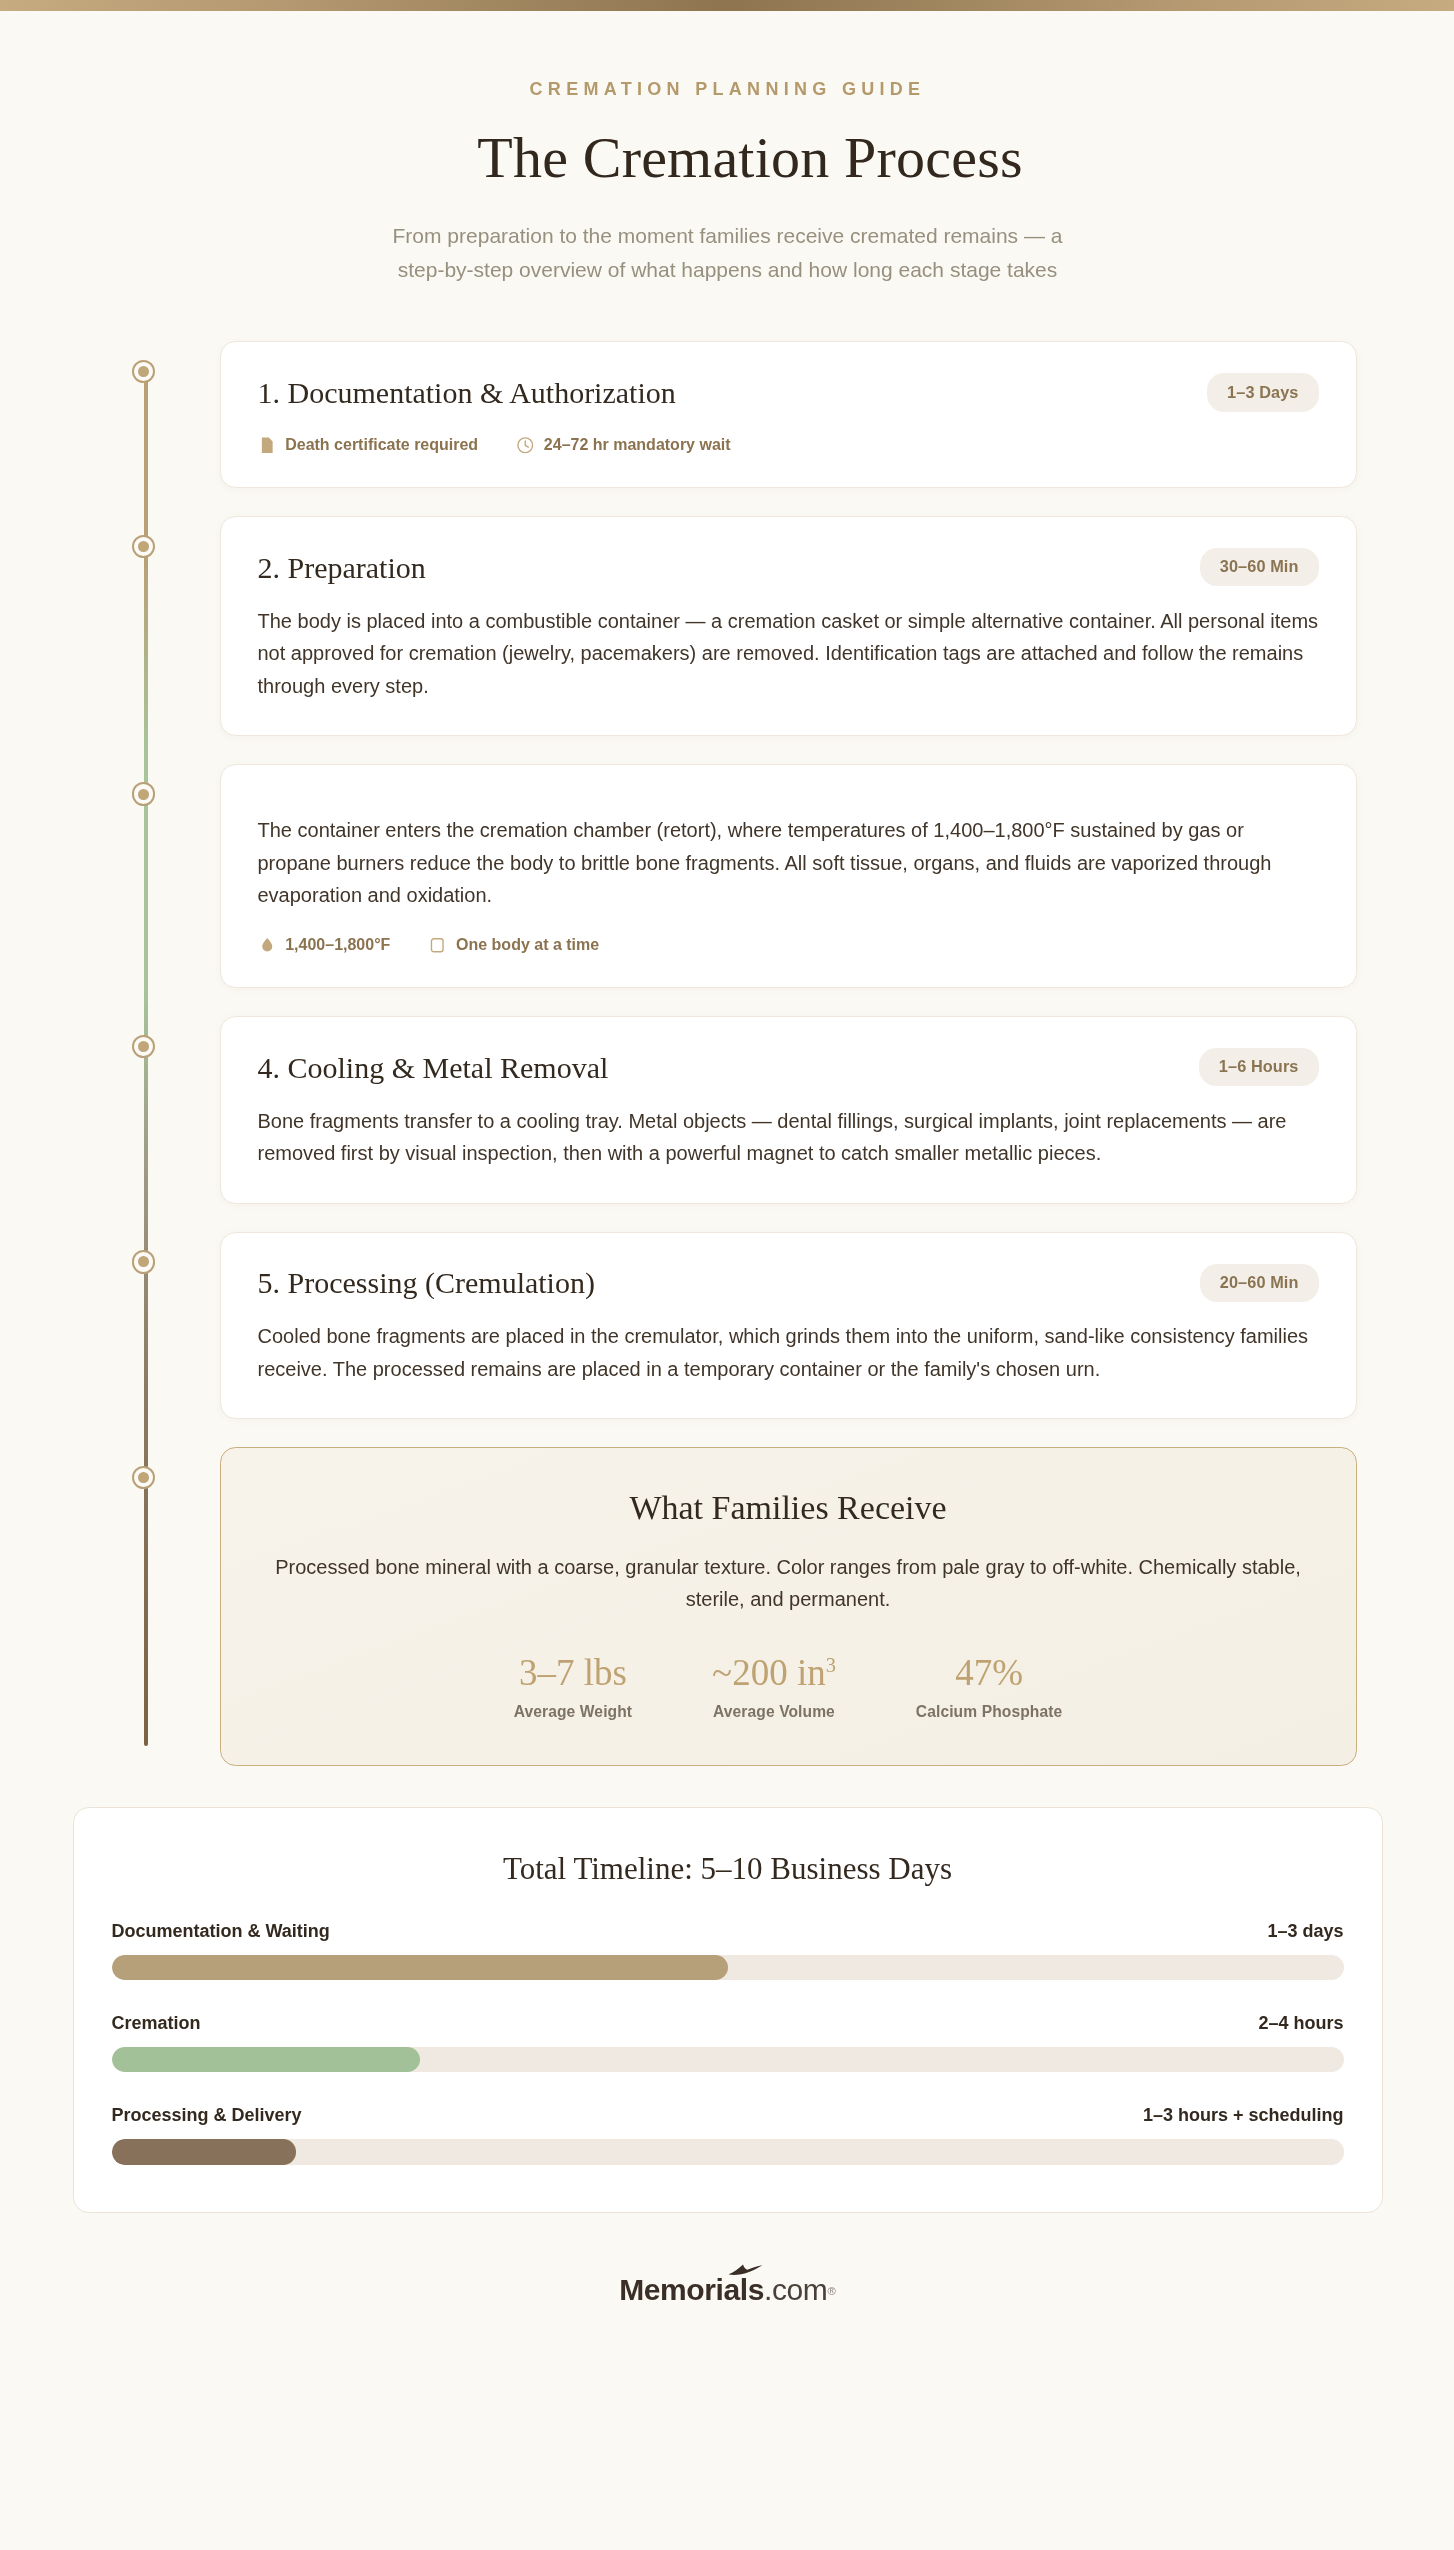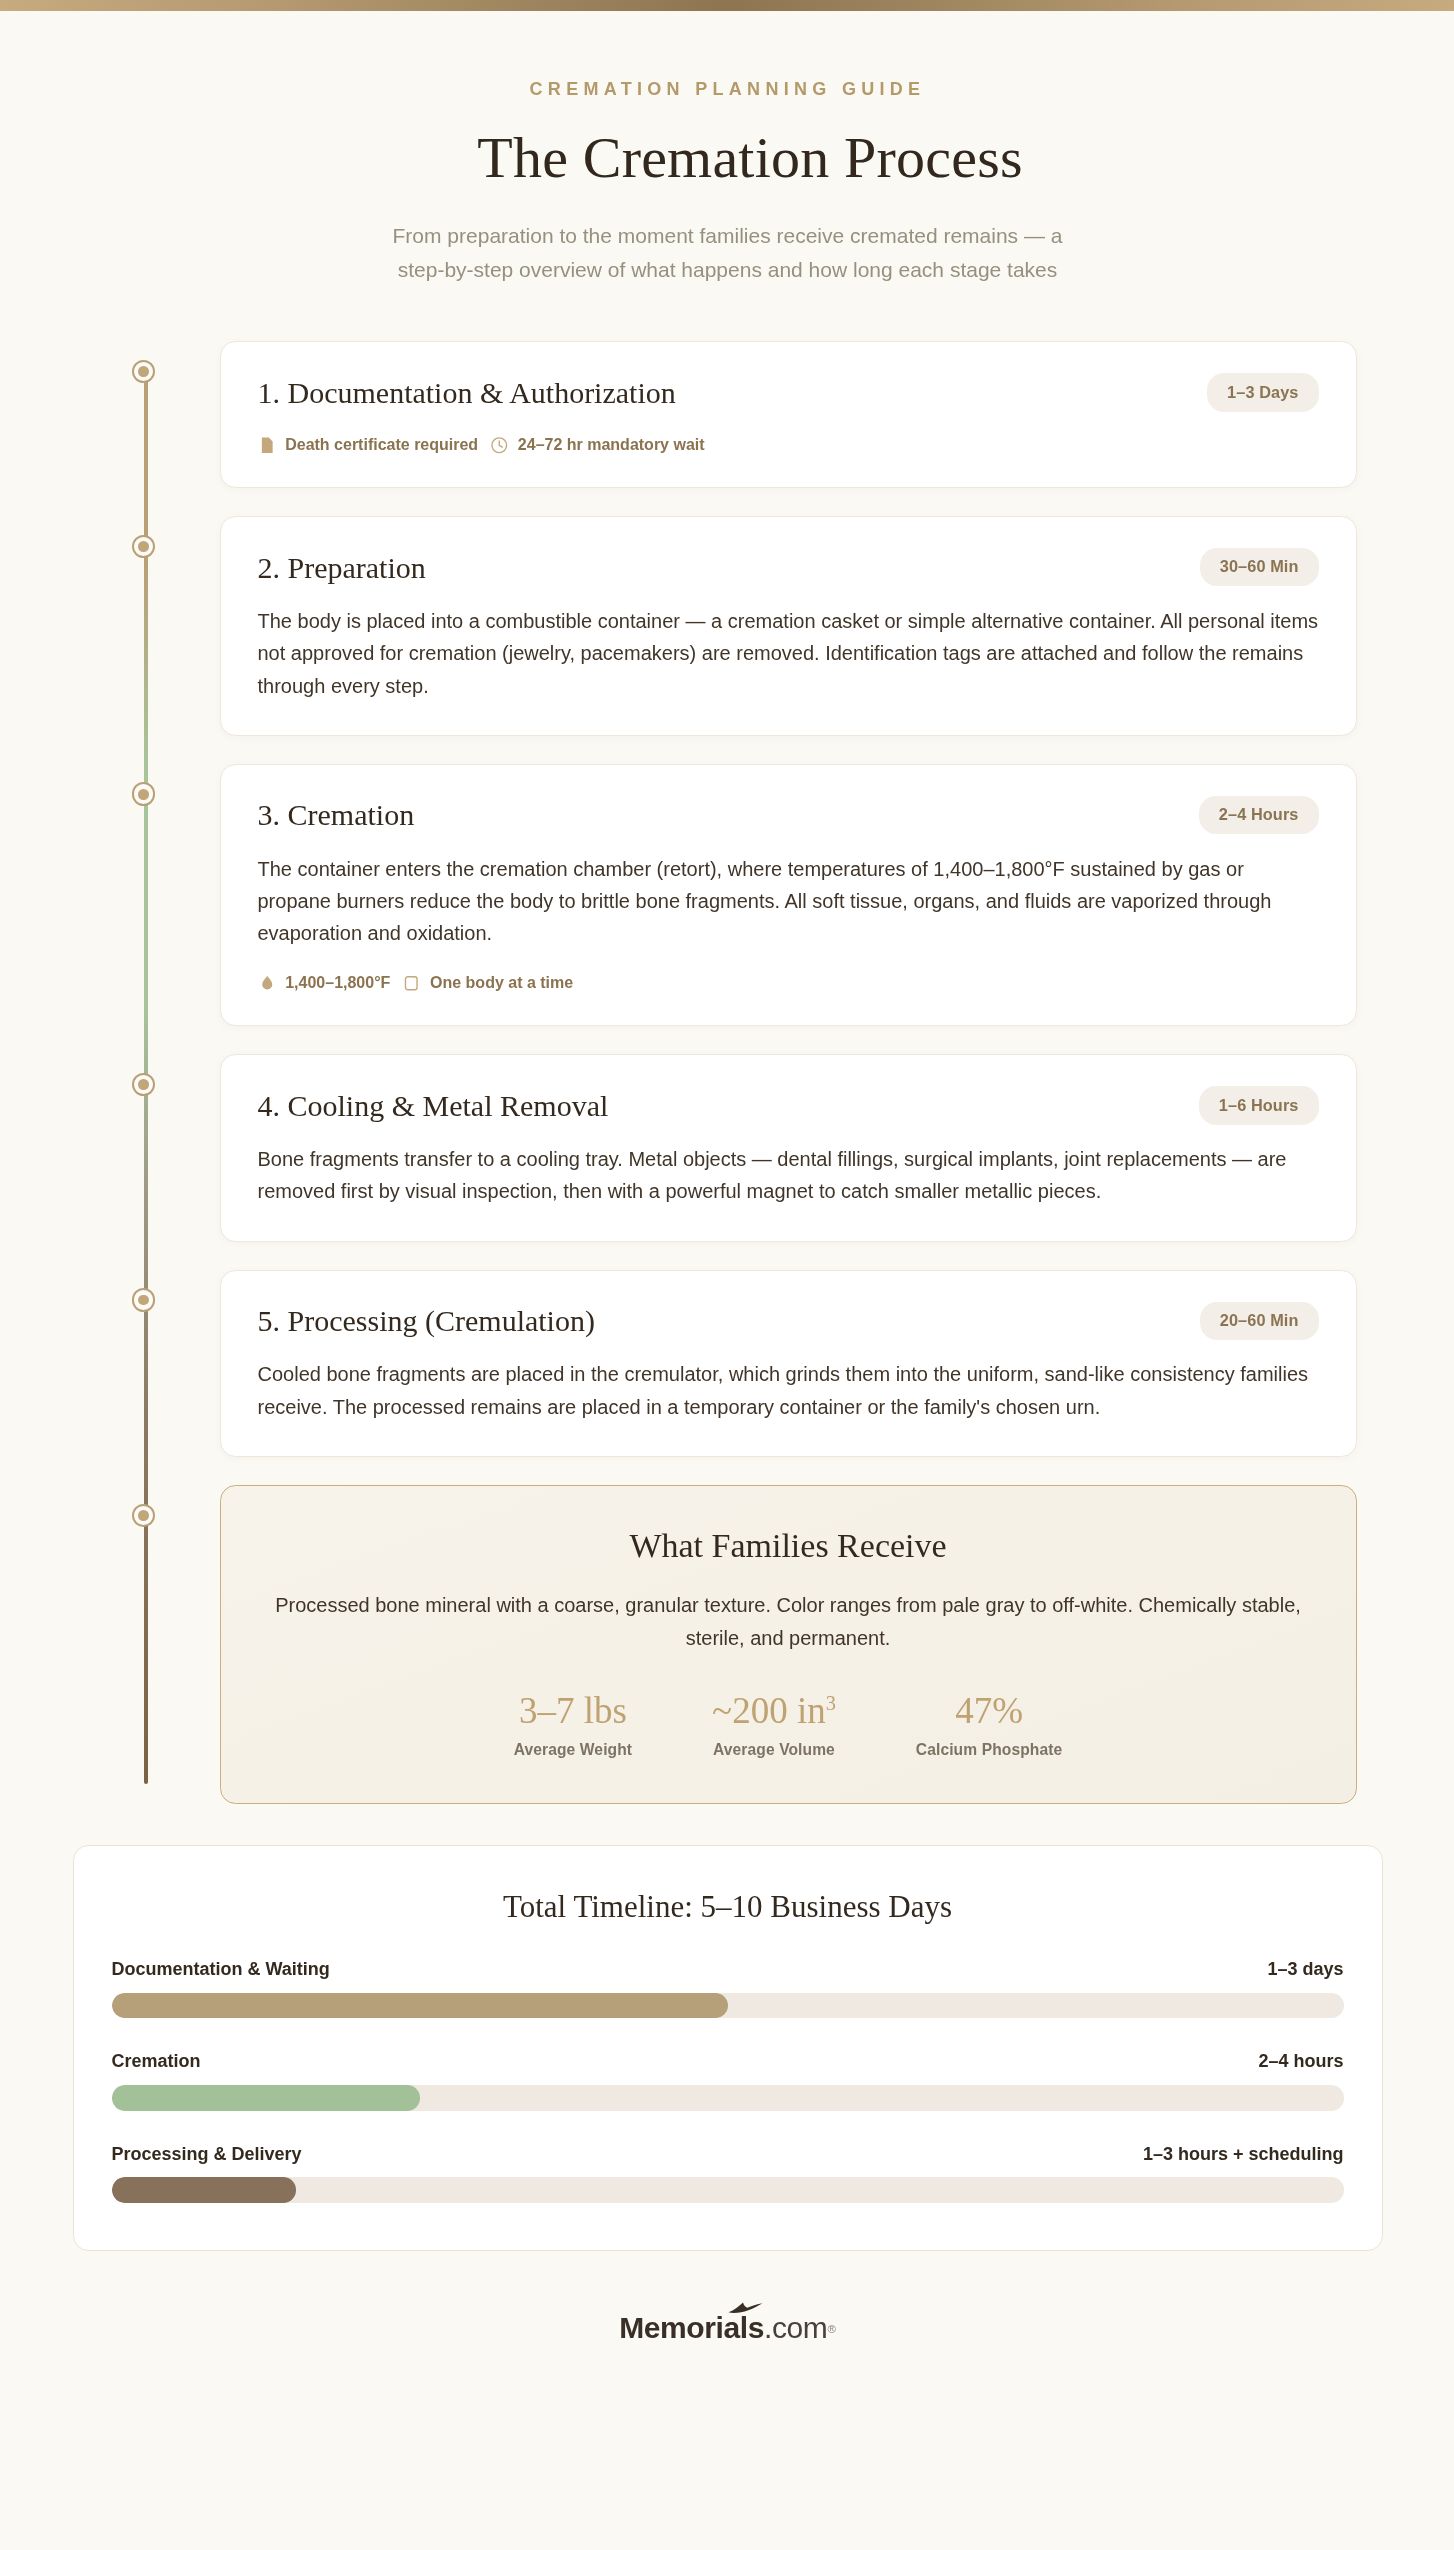--- a/index.html
+++ b/index.html
@@ -150,21 +150,21 @@
     font-size: 20px;
     line-height: 1.62;
     color: #413529;
     margin-top: 18.5px;
     max-width: 1130px;
   }
 
   .meta {
     display: flex;
     align-items: center;
-    gap: 12px;
+    gap: 38px;
     margin-top: 24px;
   }
   .meta-item {
     display: flex;
     align-items: center;
     gap: 9.2px;
     font-size: 16px;
     font-weight: 700;
     color: #8b7350;
     white-space: nowrap;
@@ -341,24 +341,20 @@
         <div class="card-title">2. Preparation</div>
         <div class="badge">30–60 Min</div>
       </div>
       <div class="card-body">The body is placed into a combustible container — a cremation casket or simple alternative container. All personal items not approved for cremation (jewelry, pacemakers) are removed. Identification tags are attached and follow the remains through every step.</div>
     </div>
   </div>
 
   <div class="row">
     <div class="dot"></div>
     <div class="card">
-      <div class="card-head">
-        <div class="card-title">3. Cremation</div>
-        <div class="badge">2–4 Hours</div>
-      </div>
       <div class="card-body">The container enters the cremation chamber (retort), where temperatures of 1,400–1,800°F sustained by gas or propane burners reduce the body to brittle bone fragments. All soft tissue, organs, and fluids are vaporized through evaporation and oxidation.</div>
       <div class="meta">
         <div class="meta-item">
           <svg class="meta-icon" viewBox="0 0 24 24">
             <path d="M12 2.5c4.2 5 6.5 7.6 6.5 11.1A6.5 6.5 0 0 1 5.5 13.6C5.5 10.1 7.8 7.5 12 2.5z" fill="#c3a87d"></path>
           </svg>
           <span>1,400–1,800°F</span>
         </div>
         <div class="meta-item">
           <svg class="meta-icon" viewBox="0 0 24 24">

